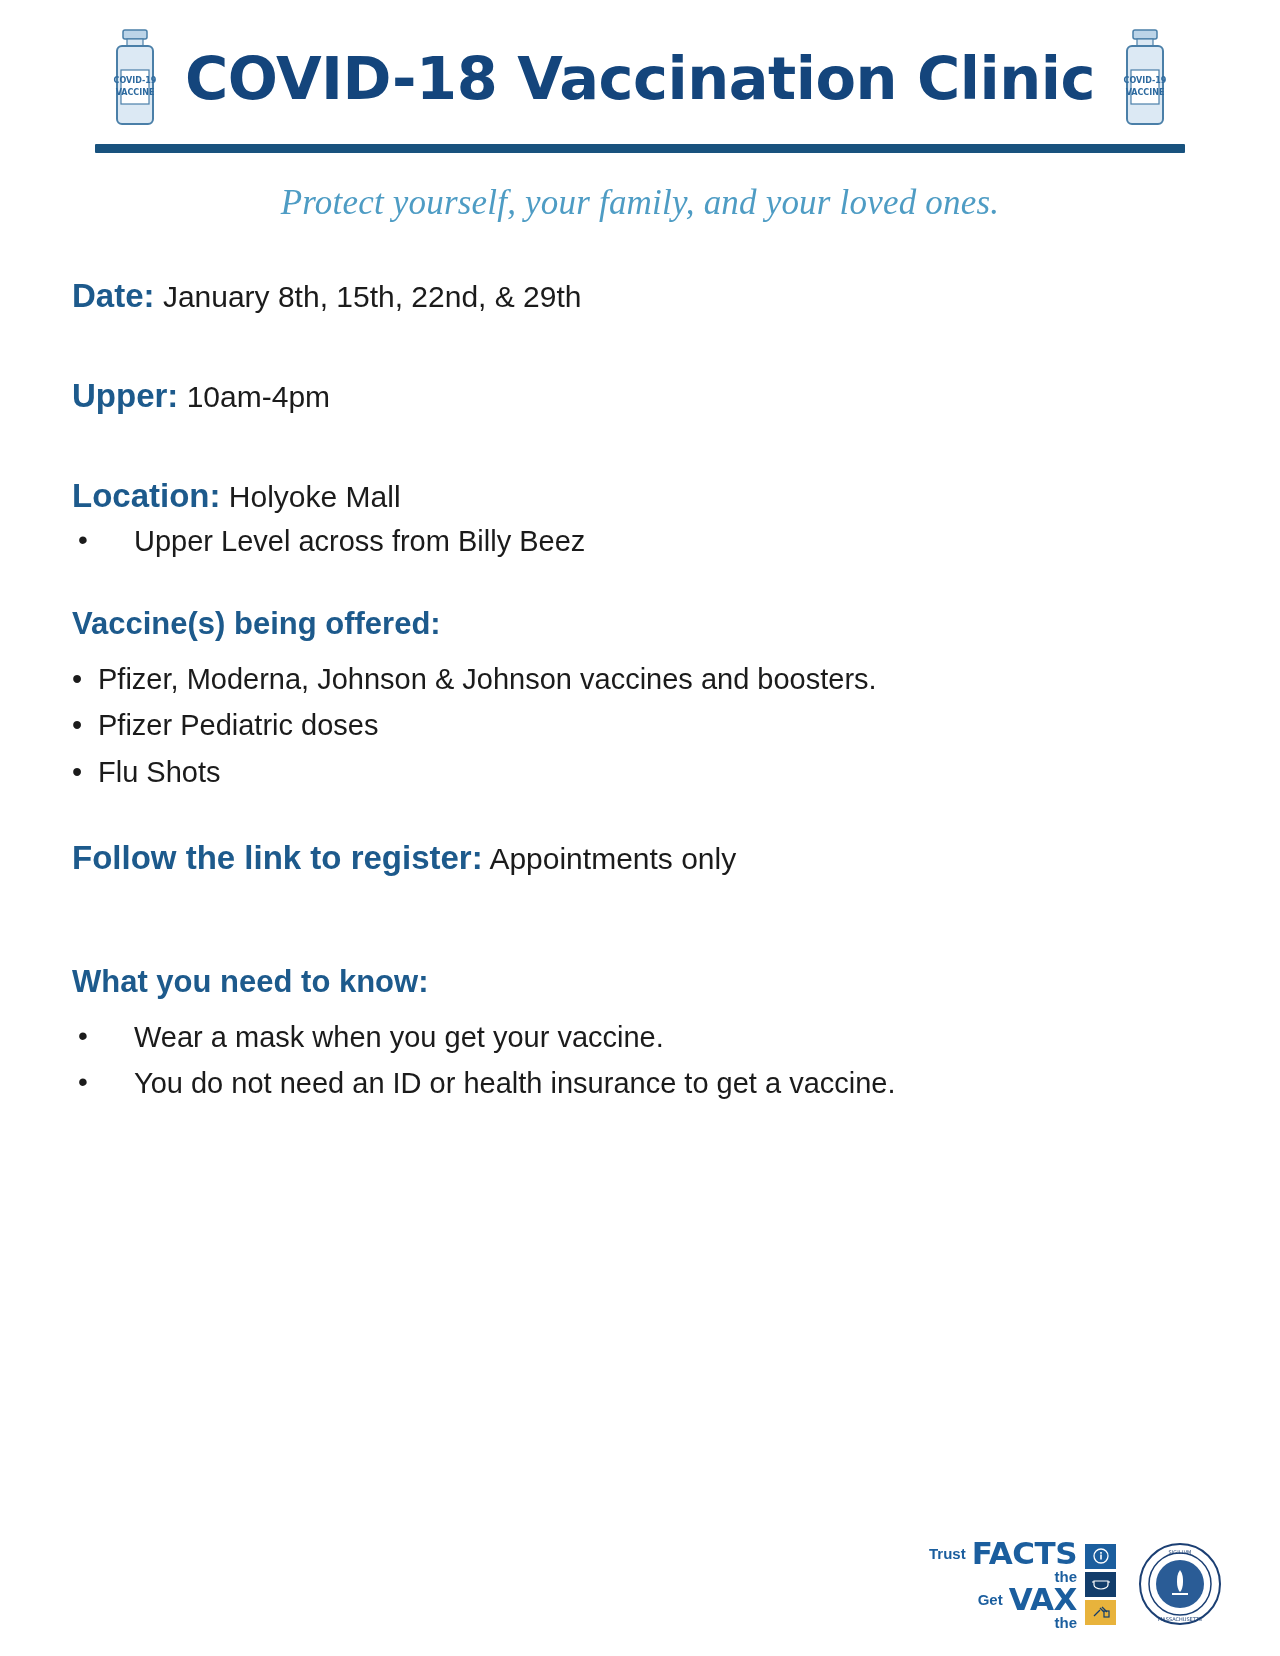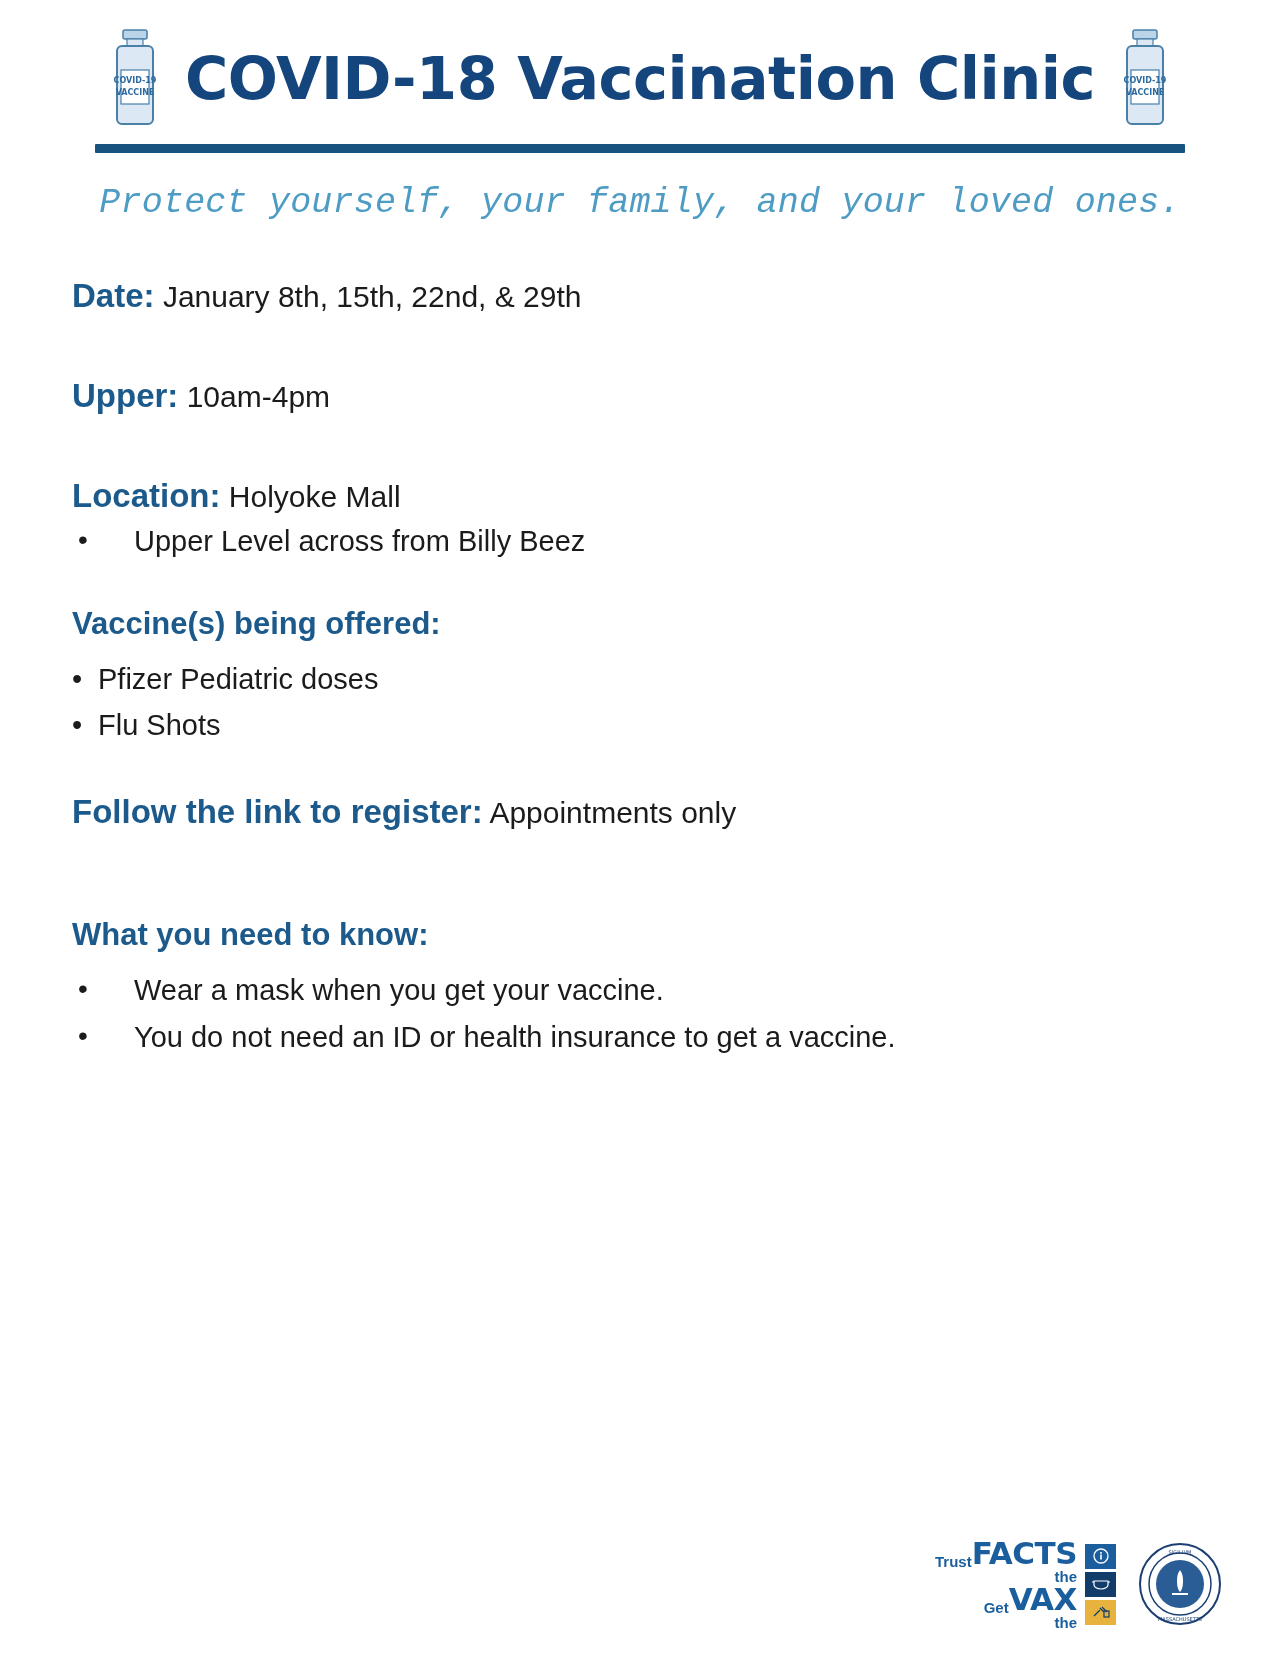--- a/index.html
+++ b/index.html
@@ -58,21 +58,21 @@
     background: #18527e;
     border-radius: 1px;
   }
 
   .subtitle {
     margin-top: 30px;
     text-align: center;
     font-size: 35px;
     font-style: italic;
     color: #4e9cc4;
-    font-family: Liberation Mono, monospace;
+    font-family: Liberation Serif, serif;
     letter-spacing: 0.2px;
   }
 
   
   .content {
     padding: 0 72px;
     margin-top: 52px;
   }
   .line {
     font-size: 30px;
@@ -161,21 +161,22 @@
     gap: 8px;
   }
   .facts-text {
     display: flex;
     flex-direction: column;
     align-items: flex-end;
     line-height: 1;
   }
   .facts-row {
     display: flex;
-    align-items: flex-end;
+    align-items: center;
+    gap: 6px;
   }
   .facts-small {
     font-size: 15px;
     color: #1b5e9e;
     font-weight: bold;
     font-family: "Liberation Sans", sans-serif;
   }
   .facts-big {
     font-size: 31px;
     color: #1b5e9e;
@@ -264,20 +265,21 @@
       <li>Upper Level across from Billy Beez</li>
     </ul>
 
     <div class="gap-md"></div>
 
     <p class="blockhead">Vaccine(s) being offered:</p>
 
     <div class="gap-xs"></div>
 
     <ul class="dotlist">
+      <li>Pfizer, Moderna, Johnson &amp; Johnson vaccines and boosters.</li>
       <li>Pfizer Pediatric doses</li>
       <li>Flu Shots</li>
     </ul>
 
     <div class="gap-md"></div>
 
     <p class="line">
       <span class="lbl-lg">Follow the link to register:</span>
       <span>Appointments only</span>
     </p>

